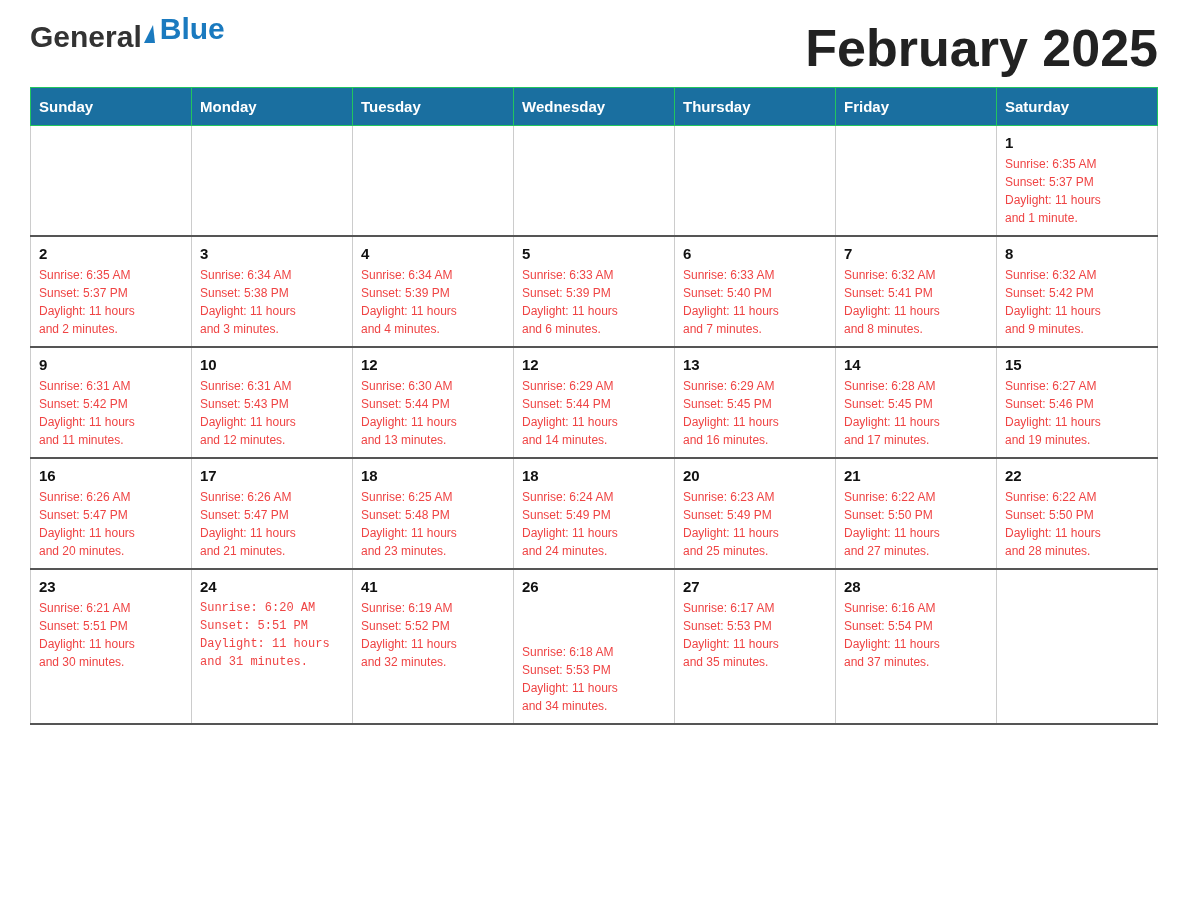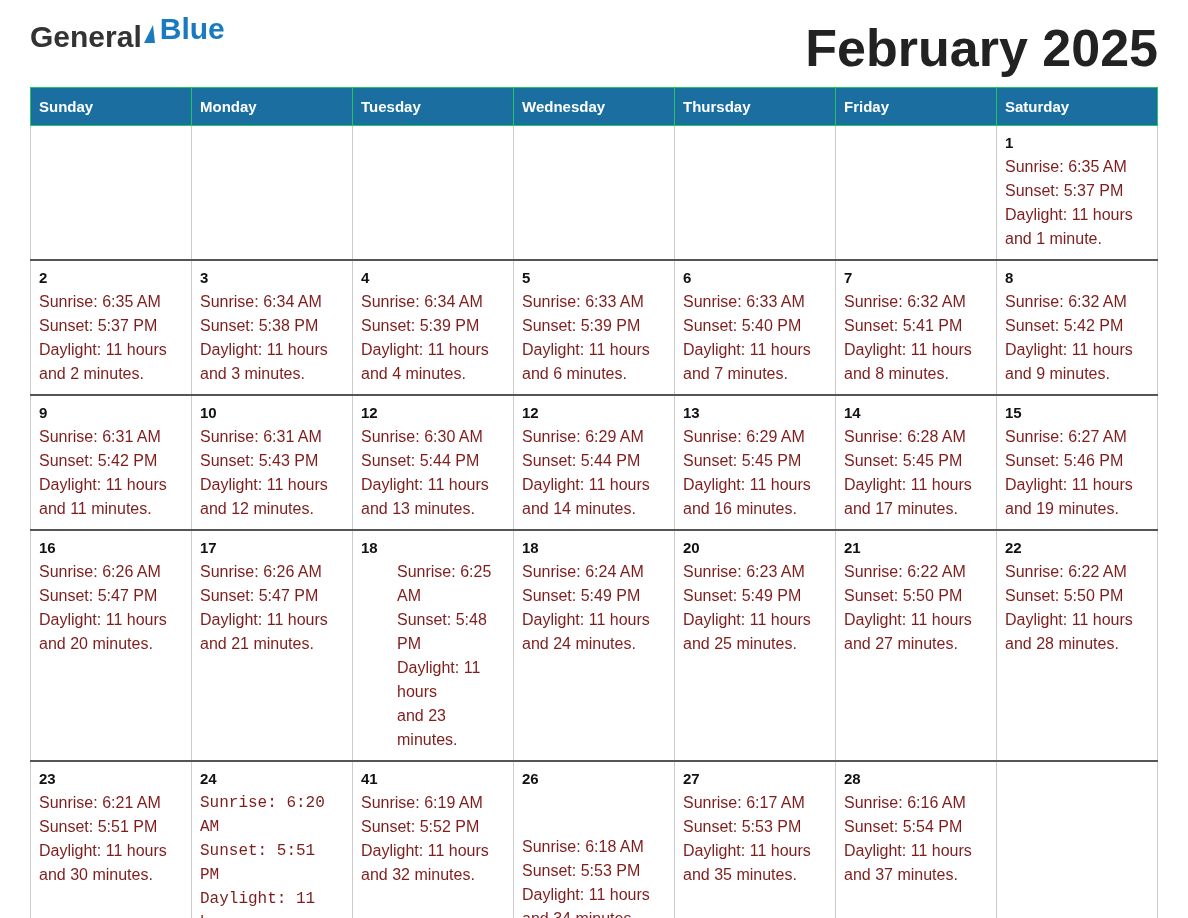--- a/index.html
+++ b/index.html
@@ -63,22 +63,22 @@
       border-bottom: 2px solid #555;
     }
     .day-num {
       font-size: 15px;
       font-weight: bold;
       color: #111;
       display: block;
       margin-bottom: 4px;
     }
     .day-info {
-      font-size: 16px;
-      color: #7f1d1d;
+      font-size: 12px;
+      color: #ef4444;
       line-height: 1.5;
     }
     td.empty { background: #fff; }
   </style>
 </head>
 <body>
 
 <div class="header">
   <div class="logo">
     <div style="display:flex; align-items:center;">
@@ -232,21 +232,21 @@
         </td>
         <td>
           <span class="day-num">17</span>
           <div class="day-info" style="white-space: pre-line;">Sunrise: 6:26 AM
 Sunset: 5:47 PM
 Daylight: 11 hours
 and 21 minutes.</div>
         </td>
         <td>
           <span class="day-num">18</span>
-          <div class="day-info" style="white-space: pre-line; margin-left: 36px;">Sunrise: 6:25 AM
+          <div class="day-info" style="white-space: pre-line;">Sunrise: 6:25 AM
 Sunset: 5:48 PM
 Daylight: 11 hours
 and 23 minutes.</div>
         </td>
         <td>
           <span class="day-num">18</span>
           <div class="day-info" style="white-space: pre-line;">Sunrise: 6:24 AM
 Sunset: 5:49 PM
 Daylight: 11 hours
 and 24 minutes.</div>

